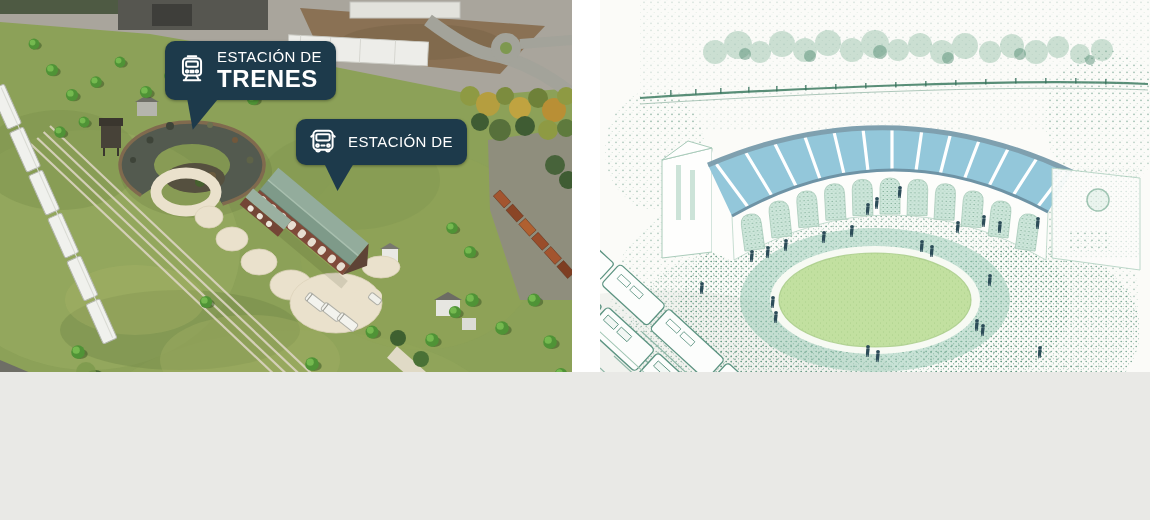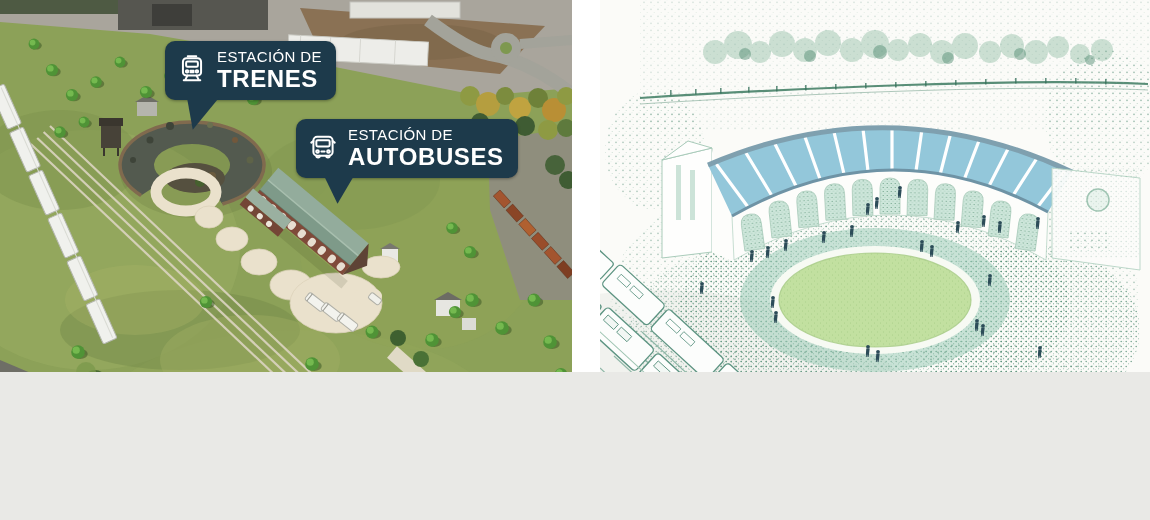--- a/index.html
+++ b/index.html
@@ -345,21 +345,20 @@
           <rect x="7" y="6.2" width="10" height="4.6" rx="1"></rect>
           <circle cx="7.9" cy="14.6" r="1"></circle>
             <circle cx="16.1" cy="14.6" r="1"></circle>
           <path d="M10.8 14.6h2.4"></path>
           <path d="M4.8 6.8 L3.2 8 M19.2 6.8 L20.8 8"></path>
           <path d="M7 17.8 a1.3 1.3 0 0 0 2.6 0 M14.4 17.8 a1.3 1.3 0 0 0 2.6 0"></path>
         </svg>
       </span>
       <span class="lines">
         <span class="l1">ESTACIÓN DE</span>
-        <span class="l2">AUTOBUSES</span>
       </span>
       <span class="tail"></span>
     </div>
   </div>
 
   <div class="gap"></div>
 
   <div id="right-panel" class="panel">
     <svg width="550" height="520" viewBox="0 0 550 520">
       <defs>

